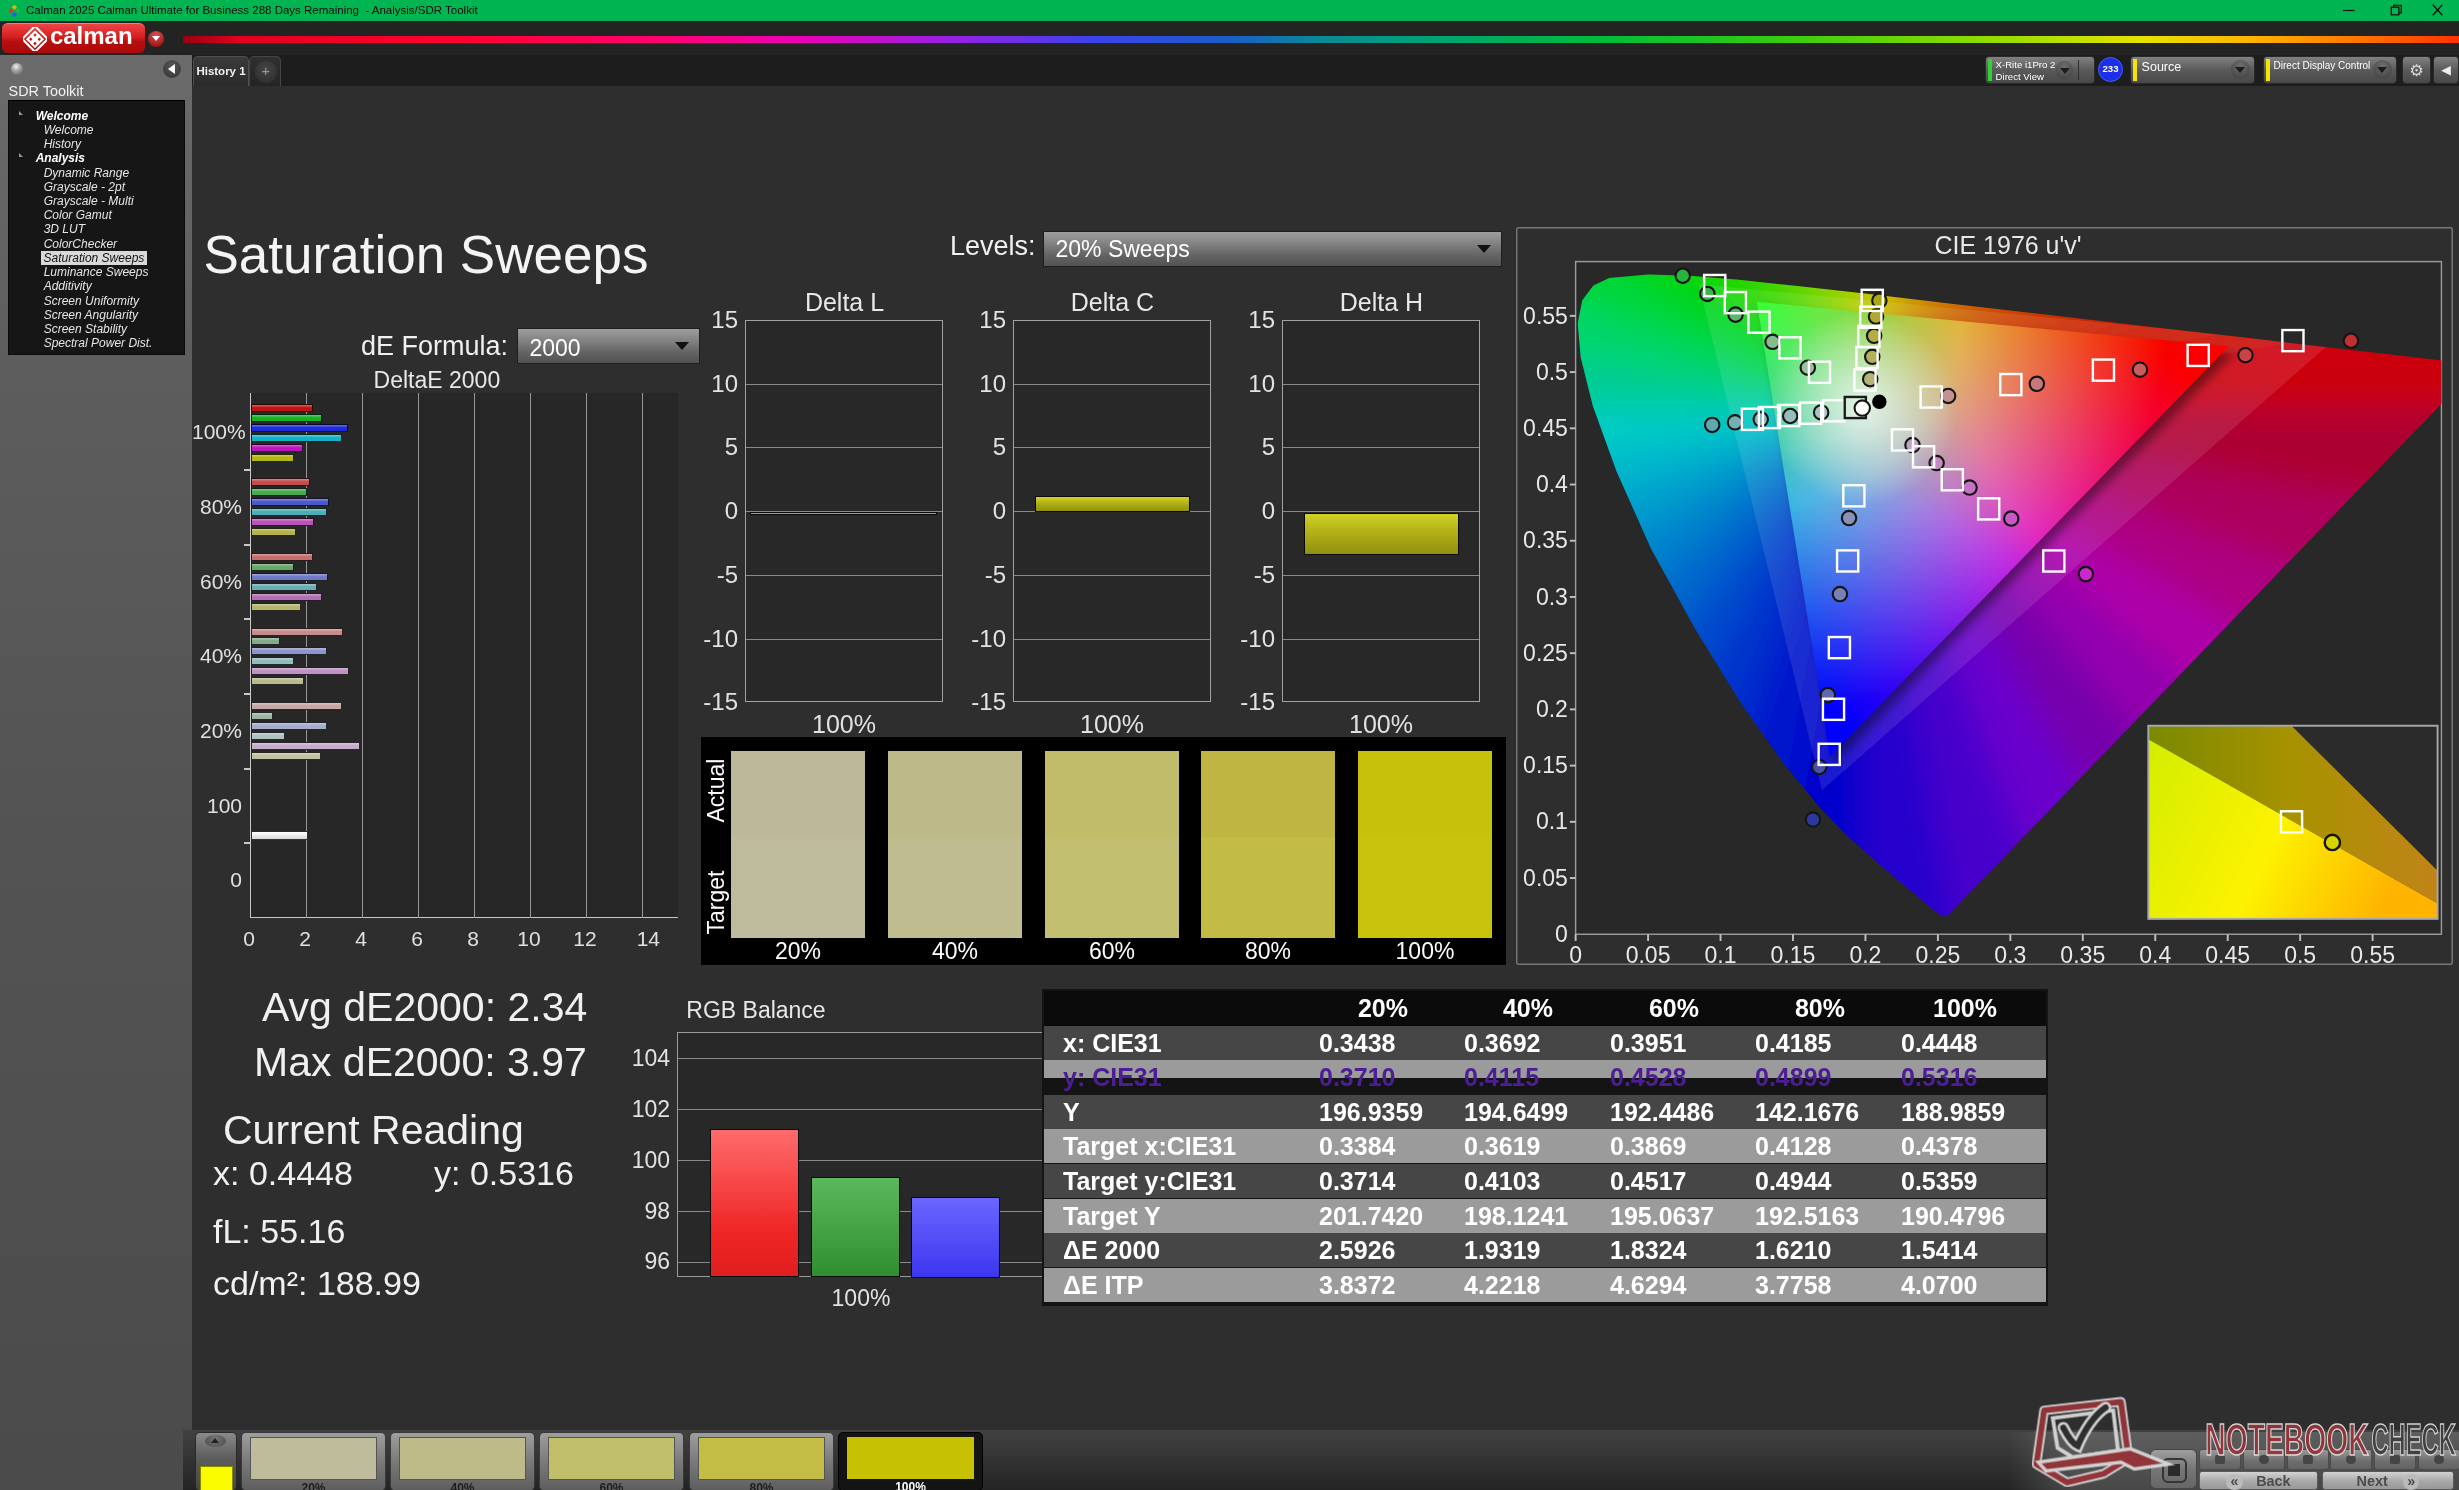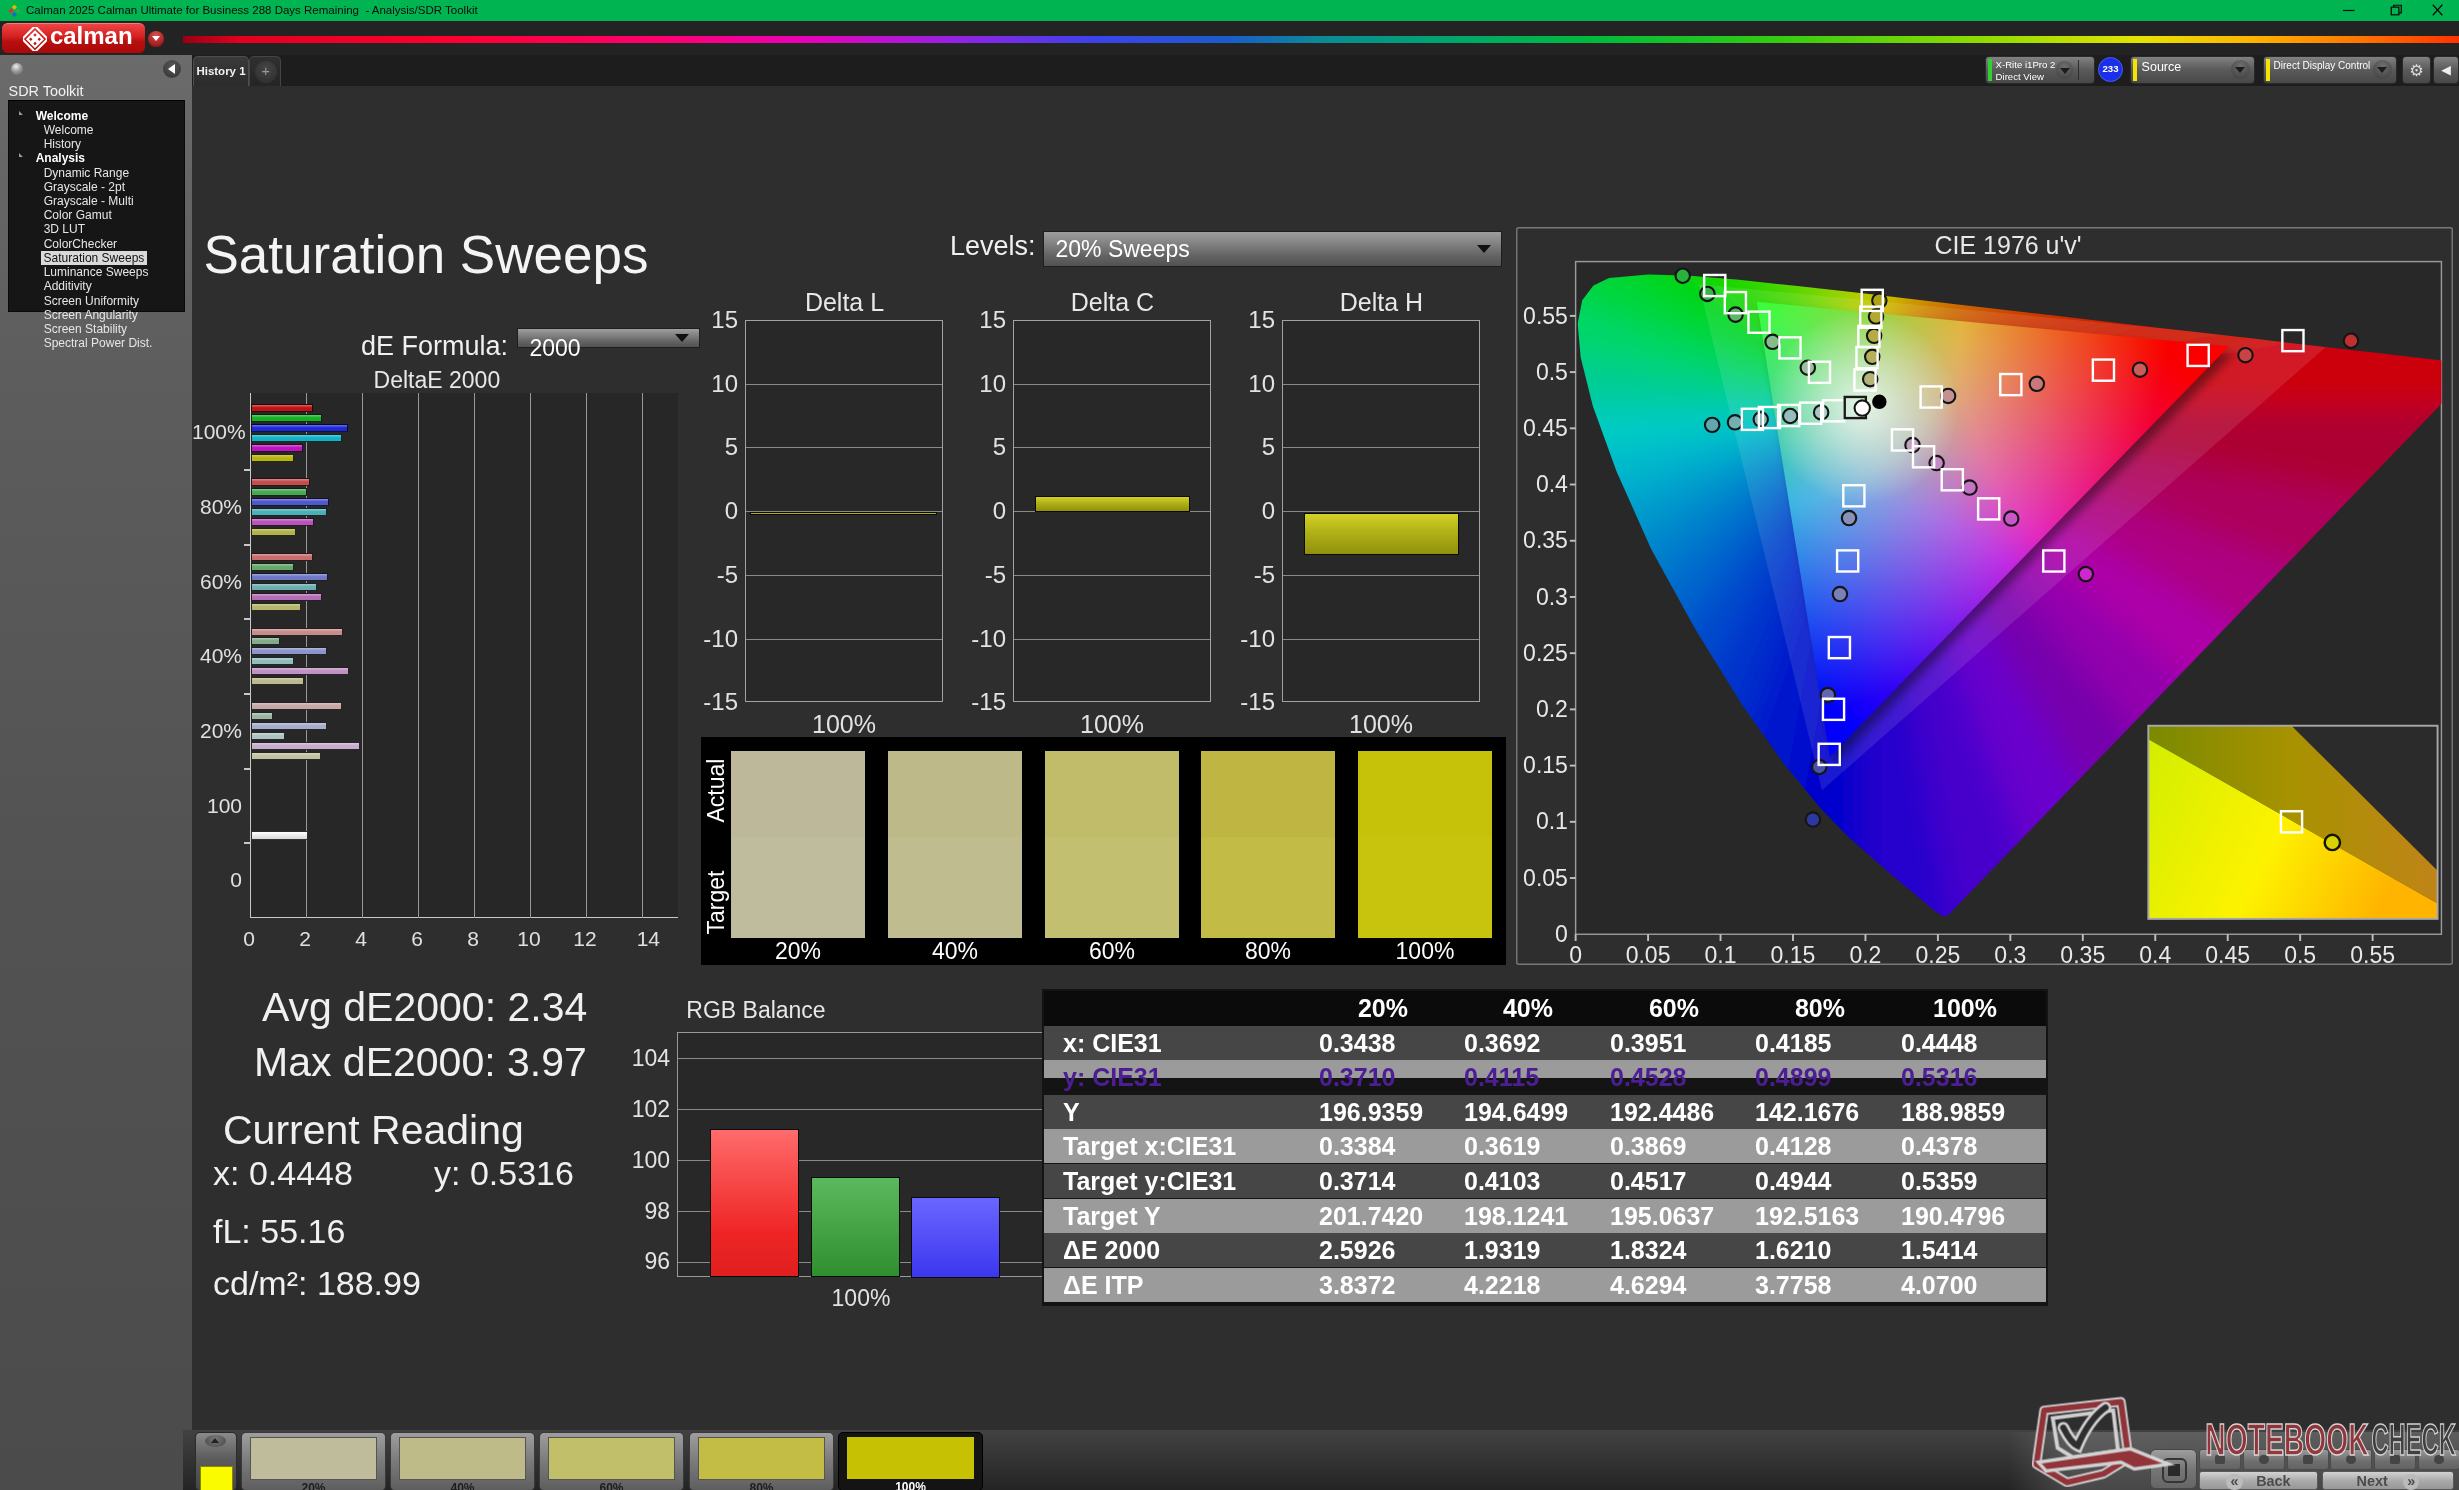--- a/index.html
+++ b/index.html
@@ -7,21 +7,21 @@
 .abs{position:absolute;}
 #stage{position:relative;width:2459px;height:1491px;}
 
 #titlebar{left:0;top:0;width:2459px;height:21px;background:#00b551;color:#0a0a0a;font-size:13px;}
 #titletext{left:26px;top:3.8px;font-size:11.5px;}
 #appbar{left:0;top:21px;width:2459px;height:34px;background:#232323;}
 #calmanbtn{left:1.9px;top:1.9px;width:143px;height:30px;border-radius:5.8px;background:linear-gradient(#ef4444 0%,#d41f1f 45%,#b60f0f 60%,#ab0a0a 100%);border-top:1px solid #f08080;}
 #spectrum{left:183px;top:15.4px;width:2276px;height:6.7px;background:linear-gradient(90deg,#990011 0%,#e4001e 2.5%,#ff0030 12%,#ff0070 21%,#ec00b4 27%,#9422e4 34%,#3d42ec 40%,#1a5dc8 46%,#0b8a96 50%,#00a472 55%,#00bb3c 62%,#33cc11 70%,#99dd00 80%,#e6e300 86%,#ffb300 91%,#ff7700 95.5%,#ff3300 100%);}
 
 #sidebar{left:0;top:55px;width:192px;height:1436px;background:linear-gradient(#6b6b6b 0%,#5d5d5d 22%,#535353 55%,#4b4b4b 100%);}
-#tree{left:7.7px;top:45px;width:177px;height:212px;background:#161616;border:1px solid #0a0a0a;border-top:1.9px solid #000;color:#e6e6e6;font-size:12px;}
+#tree{left:7.7px;top:45px;width:177px;height:255px;background:#161616;border:1px solid #0a0a0a;border-top:1.9px solid #000;color:#e6e6e6;font-size:12px;font-style:italic;}
 .trow{position:absolute;left:0;width:100%;height:14px;line-height:14px;white-space:nowrap;}
 .trow b{color:#fff;}
 .tsel{background:#d9d9d9;color:#111;padding:0 2.9px;}
 .tarr{position:absolute;left:10.6px;top:1.9px;width:0;height:0;border-left:4.8px solid #9a9a9a;border-top:4.8px solid transparent;}
 
 #tabbar{left:192px;top:55px;width:2267px;height:32px;background:#1d1d1d;}
 .tab1{left:1px;top:1px;width:56px;height:31px;background:linear-gradient(#3a3a3a,#2a2a2a);border:1px solid #4e4e4e;border-bottom:none;border-radius:4.8px 4.8px 0 0;color:#f2f2f2;font-size:11.5px;font-weight:bold;line-height:29px;text-align:center;}
 .tab2{left:57px;top:1px;width:32px;height:31px;background:linear-gradient(#303030,#242424);border:1px solid #454545;border-bottom:none;border-radius:4.8px 4.8px 0 0;}
 .tab2 .pc{position:absolute;left:4.8px;top:3.8px;width:22px;height:22px;border-radius:50%;background:radial-gradient(circle at 50% 35%,#454545,#2b2b2b);color:#999;font-size:14.4px;text-align:center;line-height:21px;}
 
@@ -158,21 +158,21 @@
         <div class="trow" style="top: 235px;">
           <span style="position:absolute;left:35px;">Spectral Power Dist.</span>
         </div>
       </div>
   </div>
   <div class="abs" id="main">
     <div class="abs" id="bigtitle">Saturation Sweeps</div>
     <div class="abs lbl" style="left:758px;top:145px;font-size:27px;">Levels:</div>
     <div class="abs ddl" style="left:851px;top:145px;width:459px;height:36px;font-size:23px;padding:3.8px 0 0 11.5px;">20% Sweeps</div>
     <div class="abs lbl" style="left:169px;top:245px;font-size:27px;">dE Formula:</div>
-    <div class="abs ddl" style="left:325px;top:242px;width:183px;height:20px;font-size:23px;padding:5.8px 0 0 11.5px;">2000</div>
+    <div class="abs ddl" style="left:325px;top:242px;width:183px;height:36px;font-size:23px;padding:5.8px 0 0 11.5px;">2000</div>
     <div id="dechart"></div>
     <div id="deltacharts"></div>
     <div class="abs" id="swatchstrip" style="left:509px;top:651px;width:805px;height:228px;background:#000;">
         <div class="abs" style="left: -28px; top: 40px; width: 86px; height: 27px; color: rgb(255, 255, 255); font-size: 23px; text-align: center; transform: rotate(-90deg);">Actual</div>
         <div class="abs" style="left: -28px; top: 152px; width: 86px; height: 27px; color: rgb(255, 255, 255); font-size: 23px; text-align: center; transform: rotate(-90deg);">Target</div>
         <div class="abs" style="left: 30px; top: 14.4px; width: 134px; height: 86px; background: rgb(189, 184, 153);"></div>
         <div class="abs" style="left: 30px; top: 100px; width: 134px; height: 101px; background: rgb(191, 188, 158);"></div>
         <div class="abs" style="left: 30px; top: 201px; width: 134px; text-align: center; font-size: 23px; color: rgb(255, 255, 255);">20%</div>
         <div class="abs" style="left: 187px; top: 14.4px; width: 134px; height: 86px; background: rgb(189, 185, 137);"></div>
         <div class="abs" style="left: 187px; top: 100px; width: 134px; height: 101px; background: rgb(191, 188, 143);"></div>

